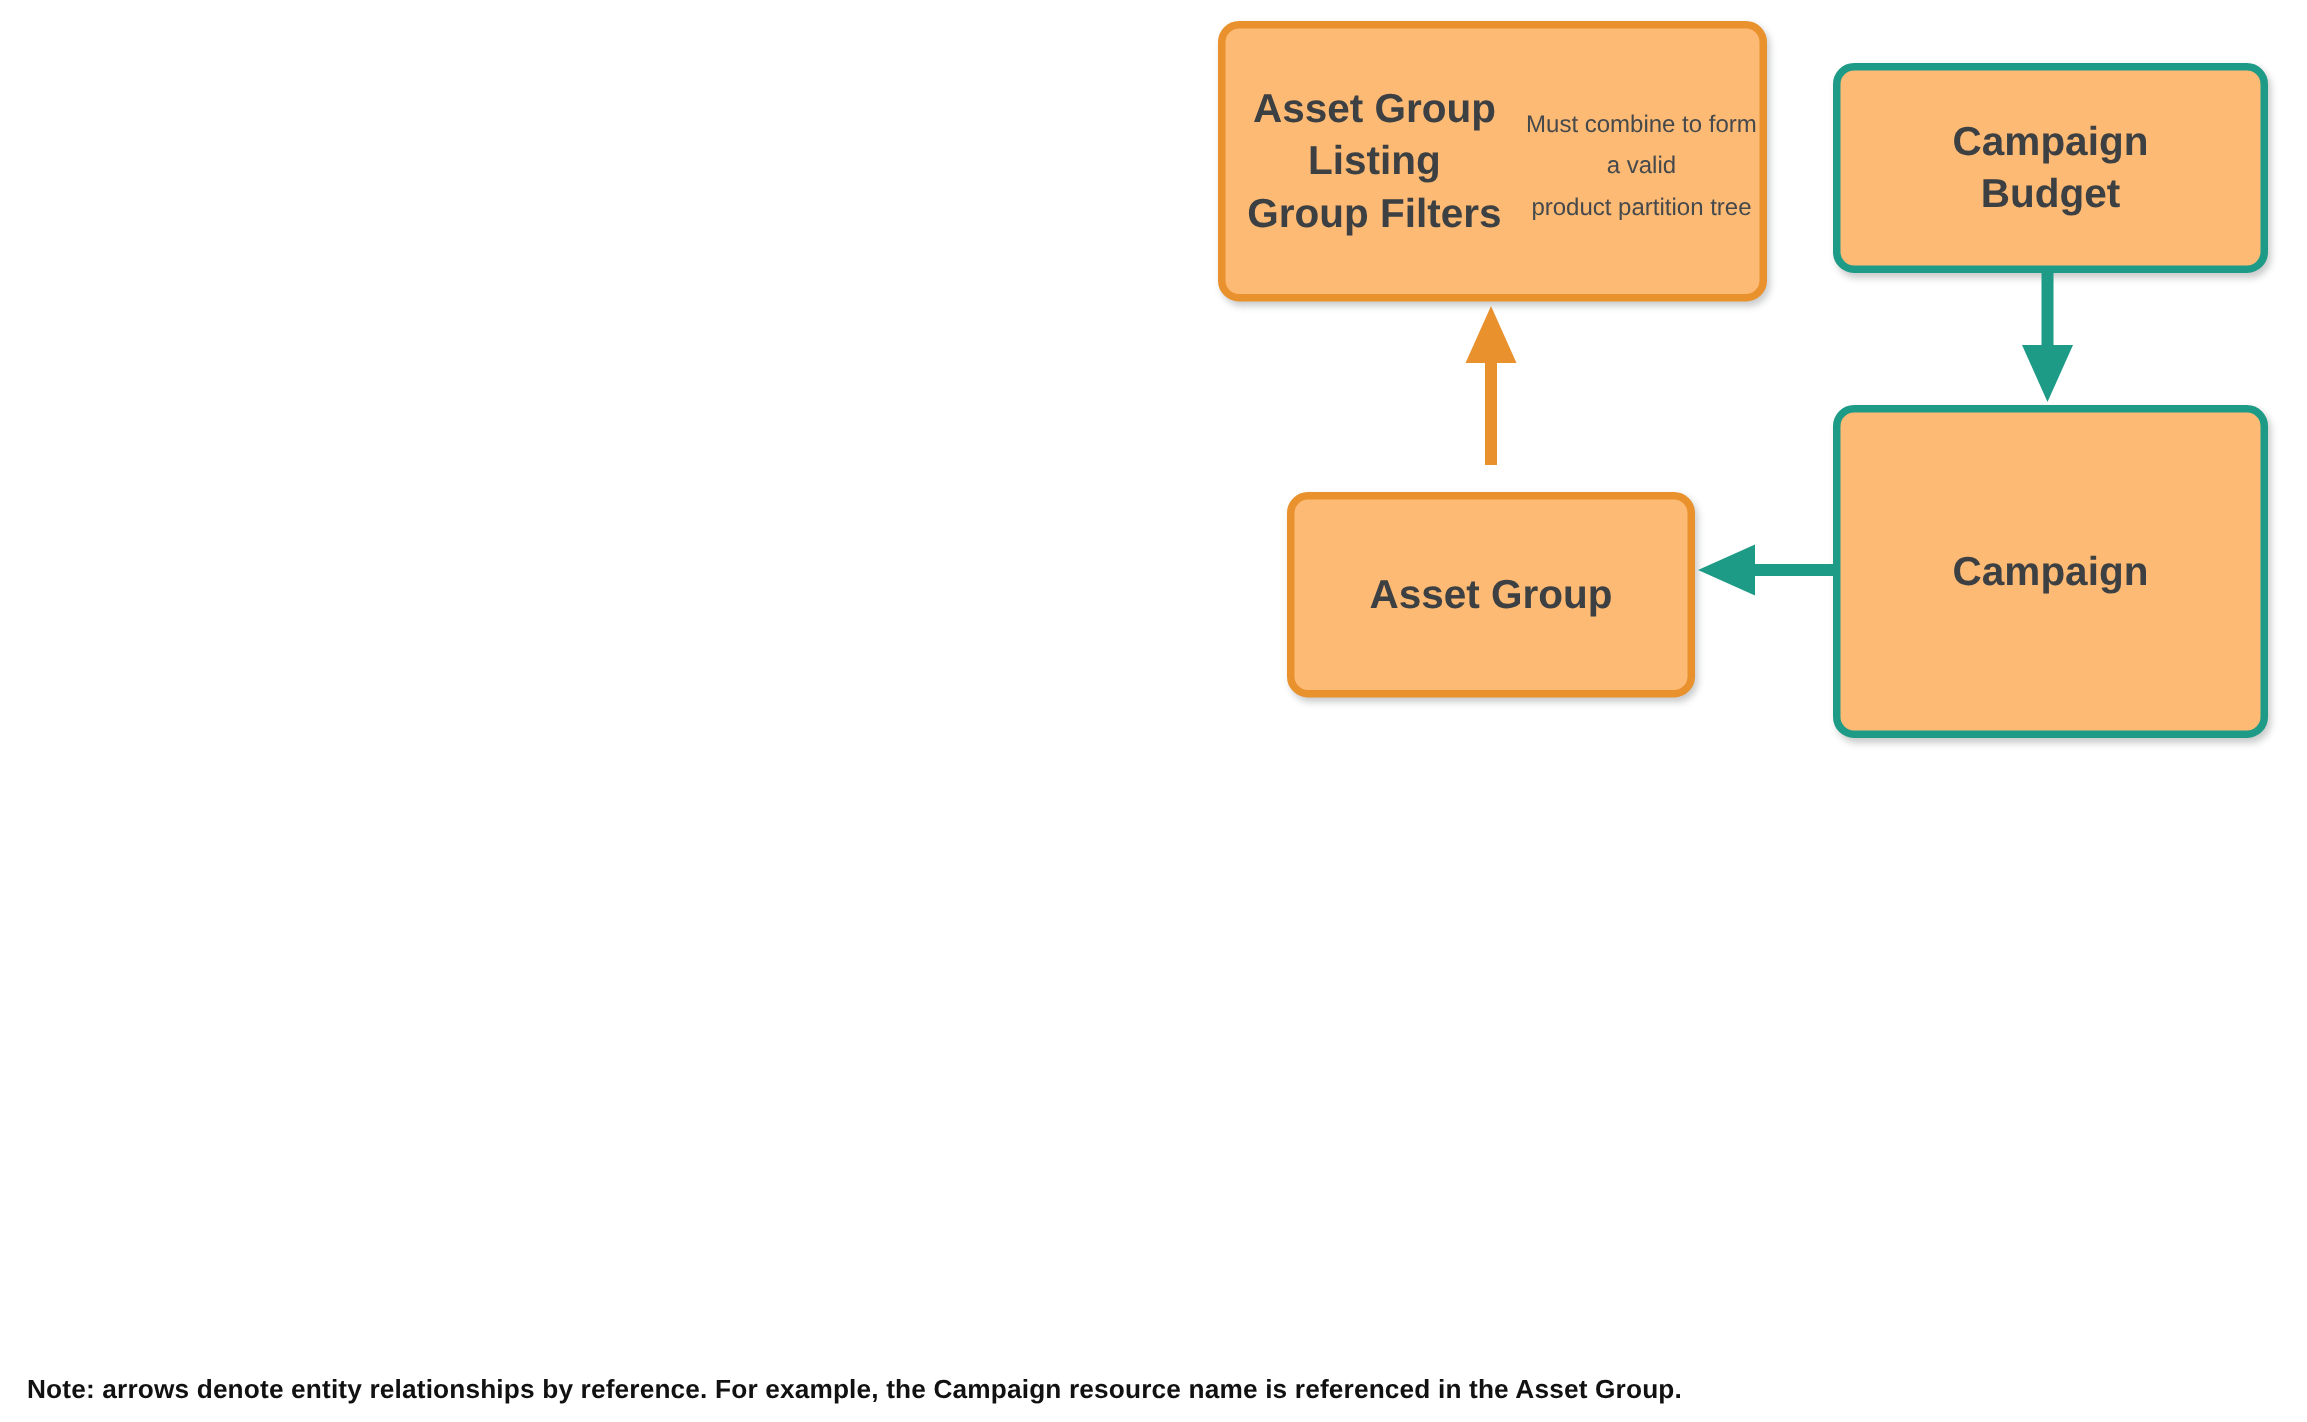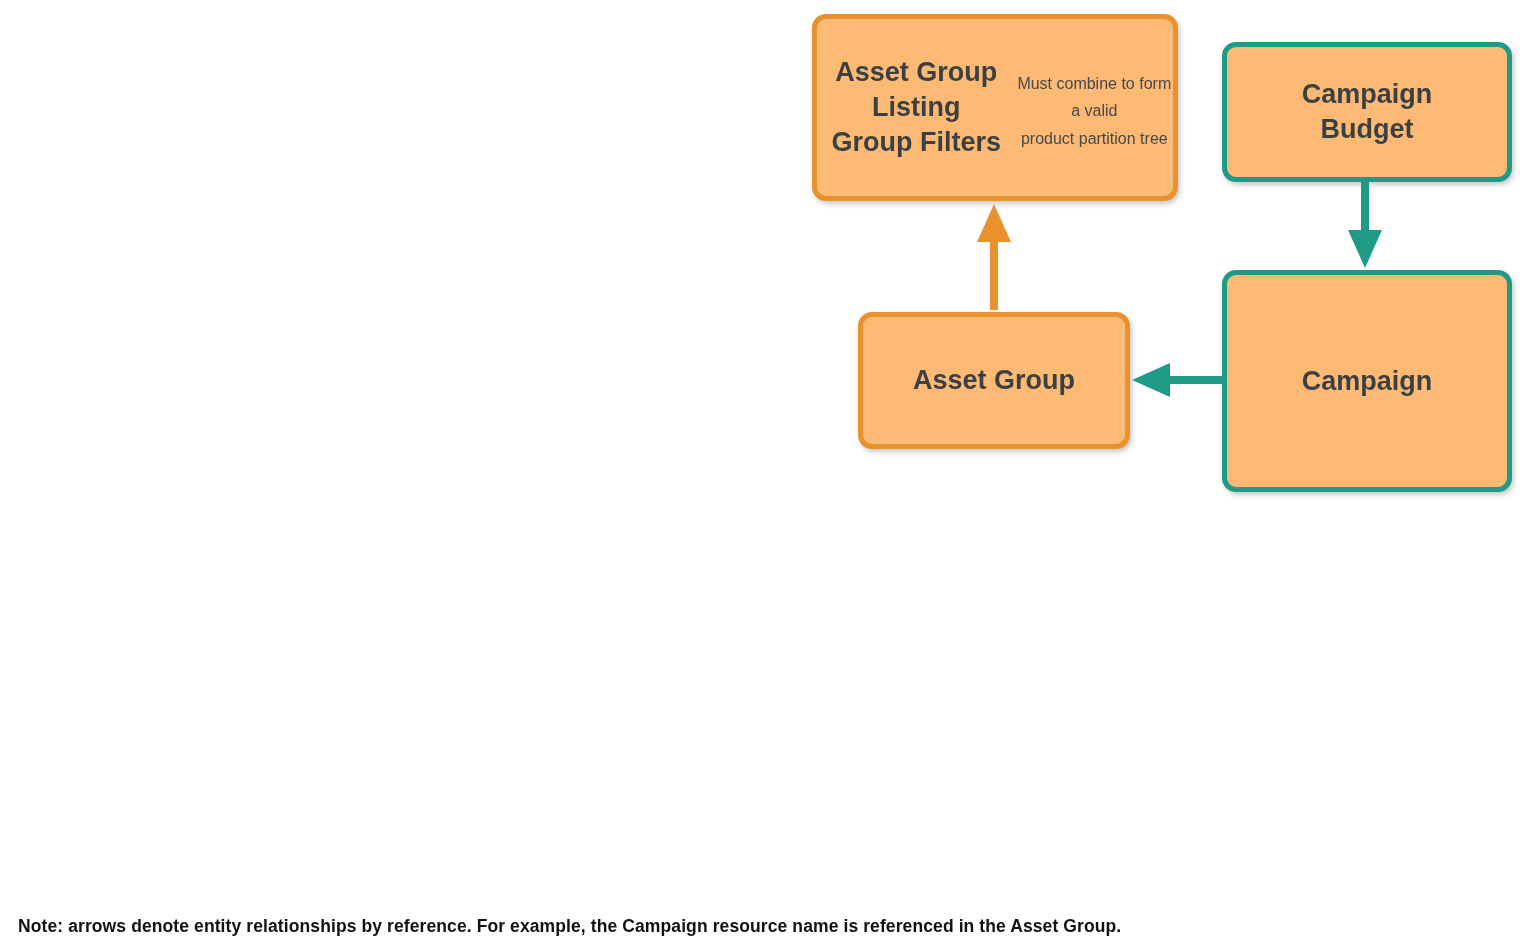--- a/index.html
+++ b/index.html
@@ -40,21 +40,21 @@
     font-size: 16px;
     line-height: 27.5px;
     color: #45494C;
     white-space: pre-line;
     margin-top: 7px;
   }
 
   
   #node-listing-filters { left: 812px; top: 14px;  width: 366px; height: 187px; }
   #node-campaign-budget { left: 1222px; top: 42px; width: 290px; height: 140px; }
-  #node-asset-group     { left: 858px; top: 312px; width: 272px; height: 137px; text-align: right; }
+  #node-asset-group     { left: 858px; top: 328px; width: 272px; height: 137px; text-align: right; }
   #node-campaign        { left: 1222px; top: 270px; width: 290px; height: 222px; }
 
   
   .arrow-line { position: absolute; }
   .arrow-line.orange-bg { background: #E8912D; }
   .arrow-line.teal-bg   { background: #1E9B87; }
   .arrow-head { position: absolute; width: 0; height: 0; }
 
   
   #arrow-up-line { left: 990px; top: 240px; width: 8px; height: 70px; }

